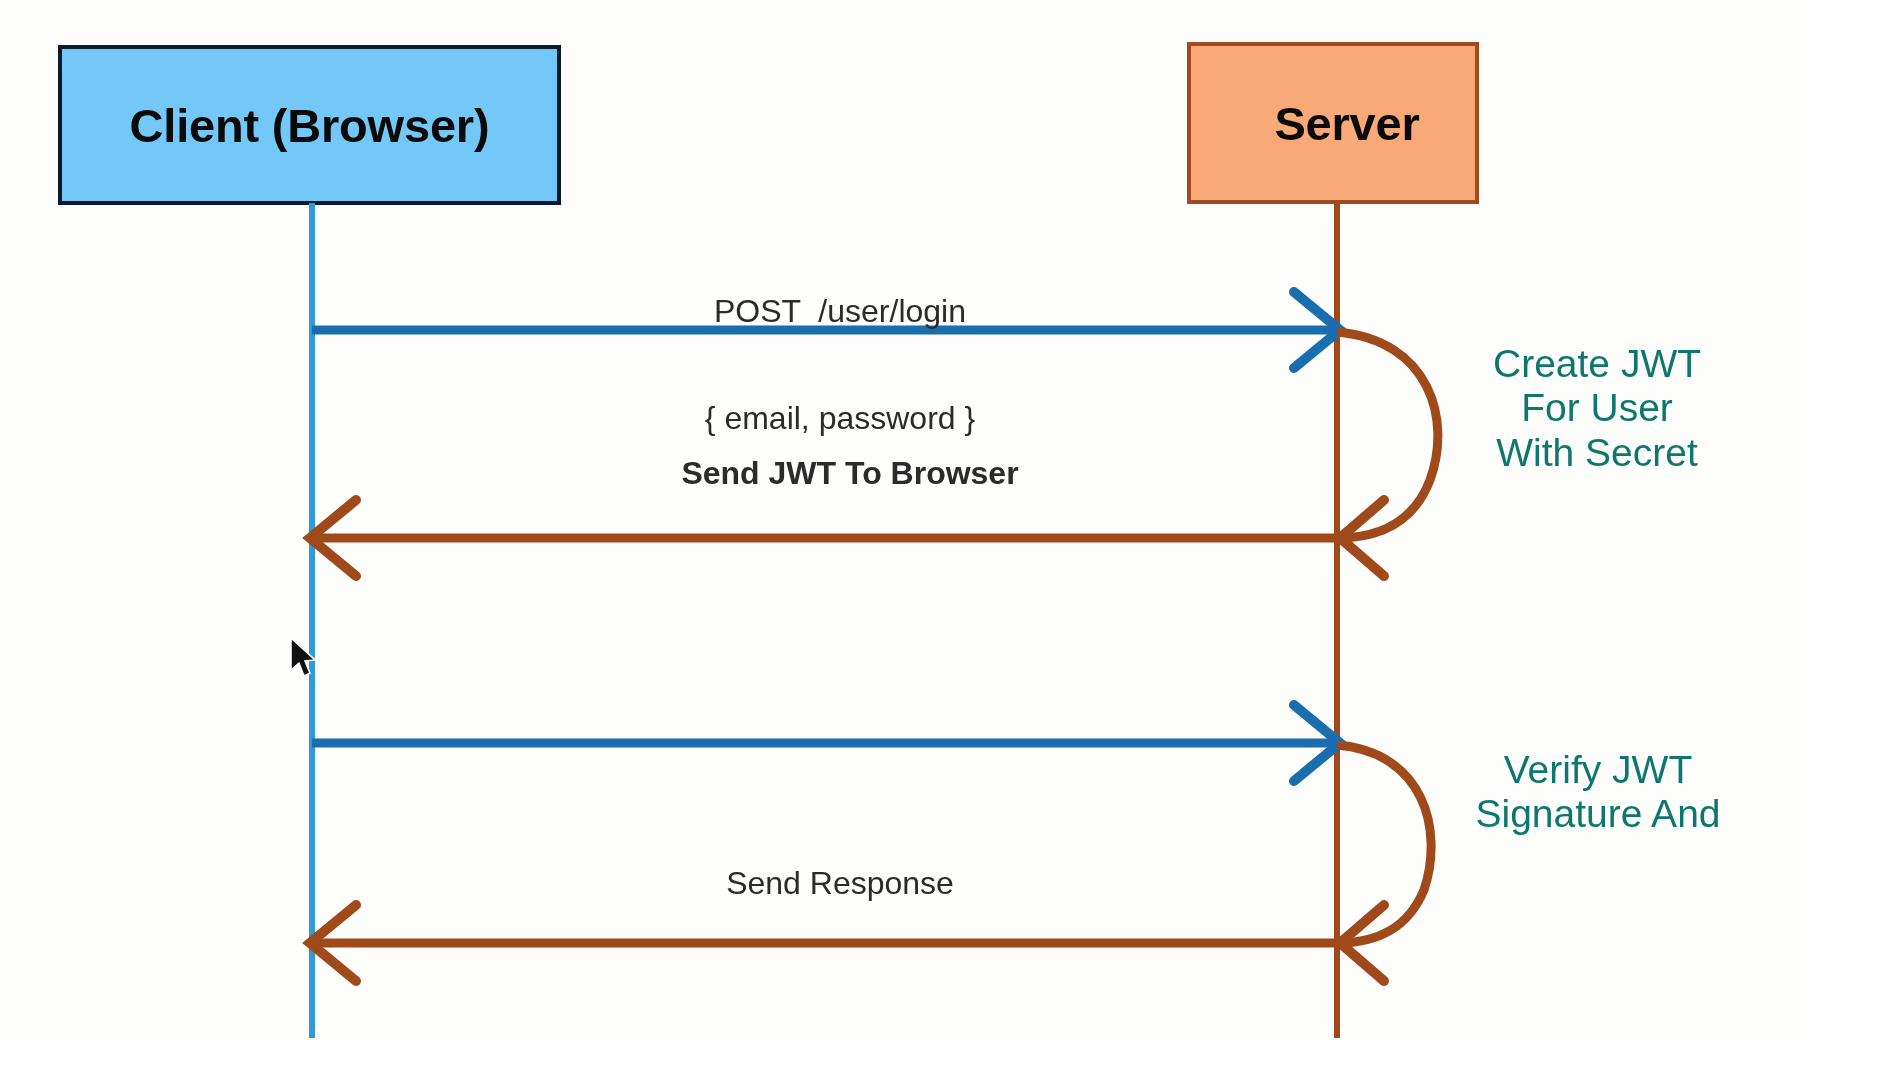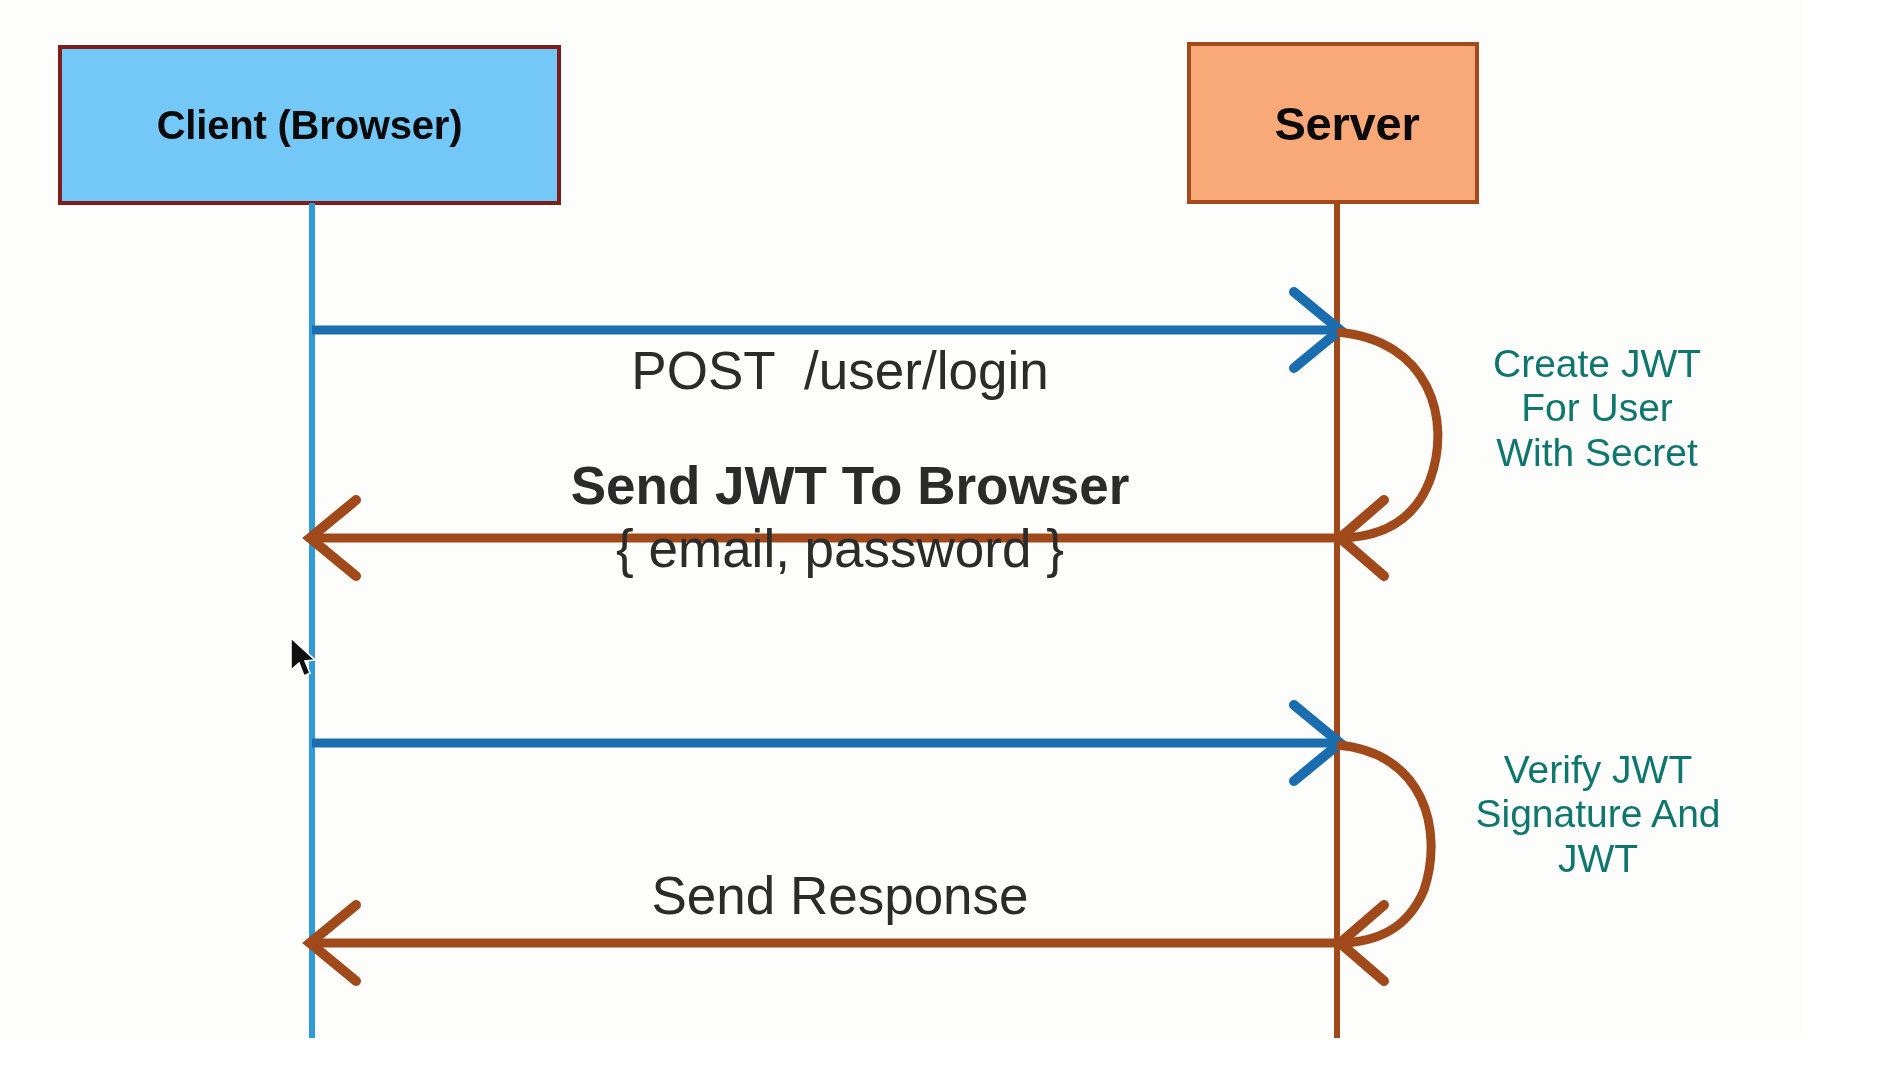--- a/index.html
+++ b/index.html
@@ -38,22 +38,22 @@
     font-weight: bold;
     color: #0a0a0a;
     letter-spacing: -0.2px;
   }
   #client-box {
     left: 58px;
     top: 45px;
     width: 503px;
     height: 160px;
     background: #74C8F7;
-    border: 4px solid #7f1d1d;
-    font-size: 40px;
+    border: 4px solid #0f172a;
+    font-size: 47px;
   }
   #server-box {
     left: 1187px;
     top: 42px;
     width: 292px;
     height: 162px;
     background: #F9A877;
     border: 4px solid #A24A1C;
     font-size: 47px;
     padding-left: 28px;
@@ -81,21 +81,21 @@
     left: 0;
     top: 0;
     width: 1898px;
     height: 1088px;
     pointer-events: none;
   }
   
   .msg-label {
     position: absolute;
     color: #2b2b2b;
-    font-size: 53px;
+    font-size: 32px;
     line-height: 1.12;
     text-align: center;
     white-space: pre;
   }
   #label-login   { left: 560px;  top: 222px; width: 560px; }
   #label-sendjwt { left: 470px;  top: 456px; width: 760px; font-weight: bold; }
   #label-request { left: 460px;  top: 684px; width: 760px; }
   #label-response{ left: 460px;  top: 866px; width: 760px; }
   
   .note {
@@ -179,20 +179,19 @@
 
   <div class="note" id="note-create">
     <div>Create JWT</div>
     <div>For User</div>
     <div>With Secret</div>
   </div>
 
   <div class="note" id="note-verify">
     <div>Verify JWT</div>
     <div>Signature And</div>
-    <div>JWT</div>
   </div>
 
   <svg id="cursor" viewBox="0 0 30 42">
     <polygon points="2,1 2,33 10,26 15,39 21,36 16,24 26,23" fill="#111111" stroke="#ffffff" stroke-width="1.6"></polygon>
   </svg>
 
 </div>
 
 </body></html>

